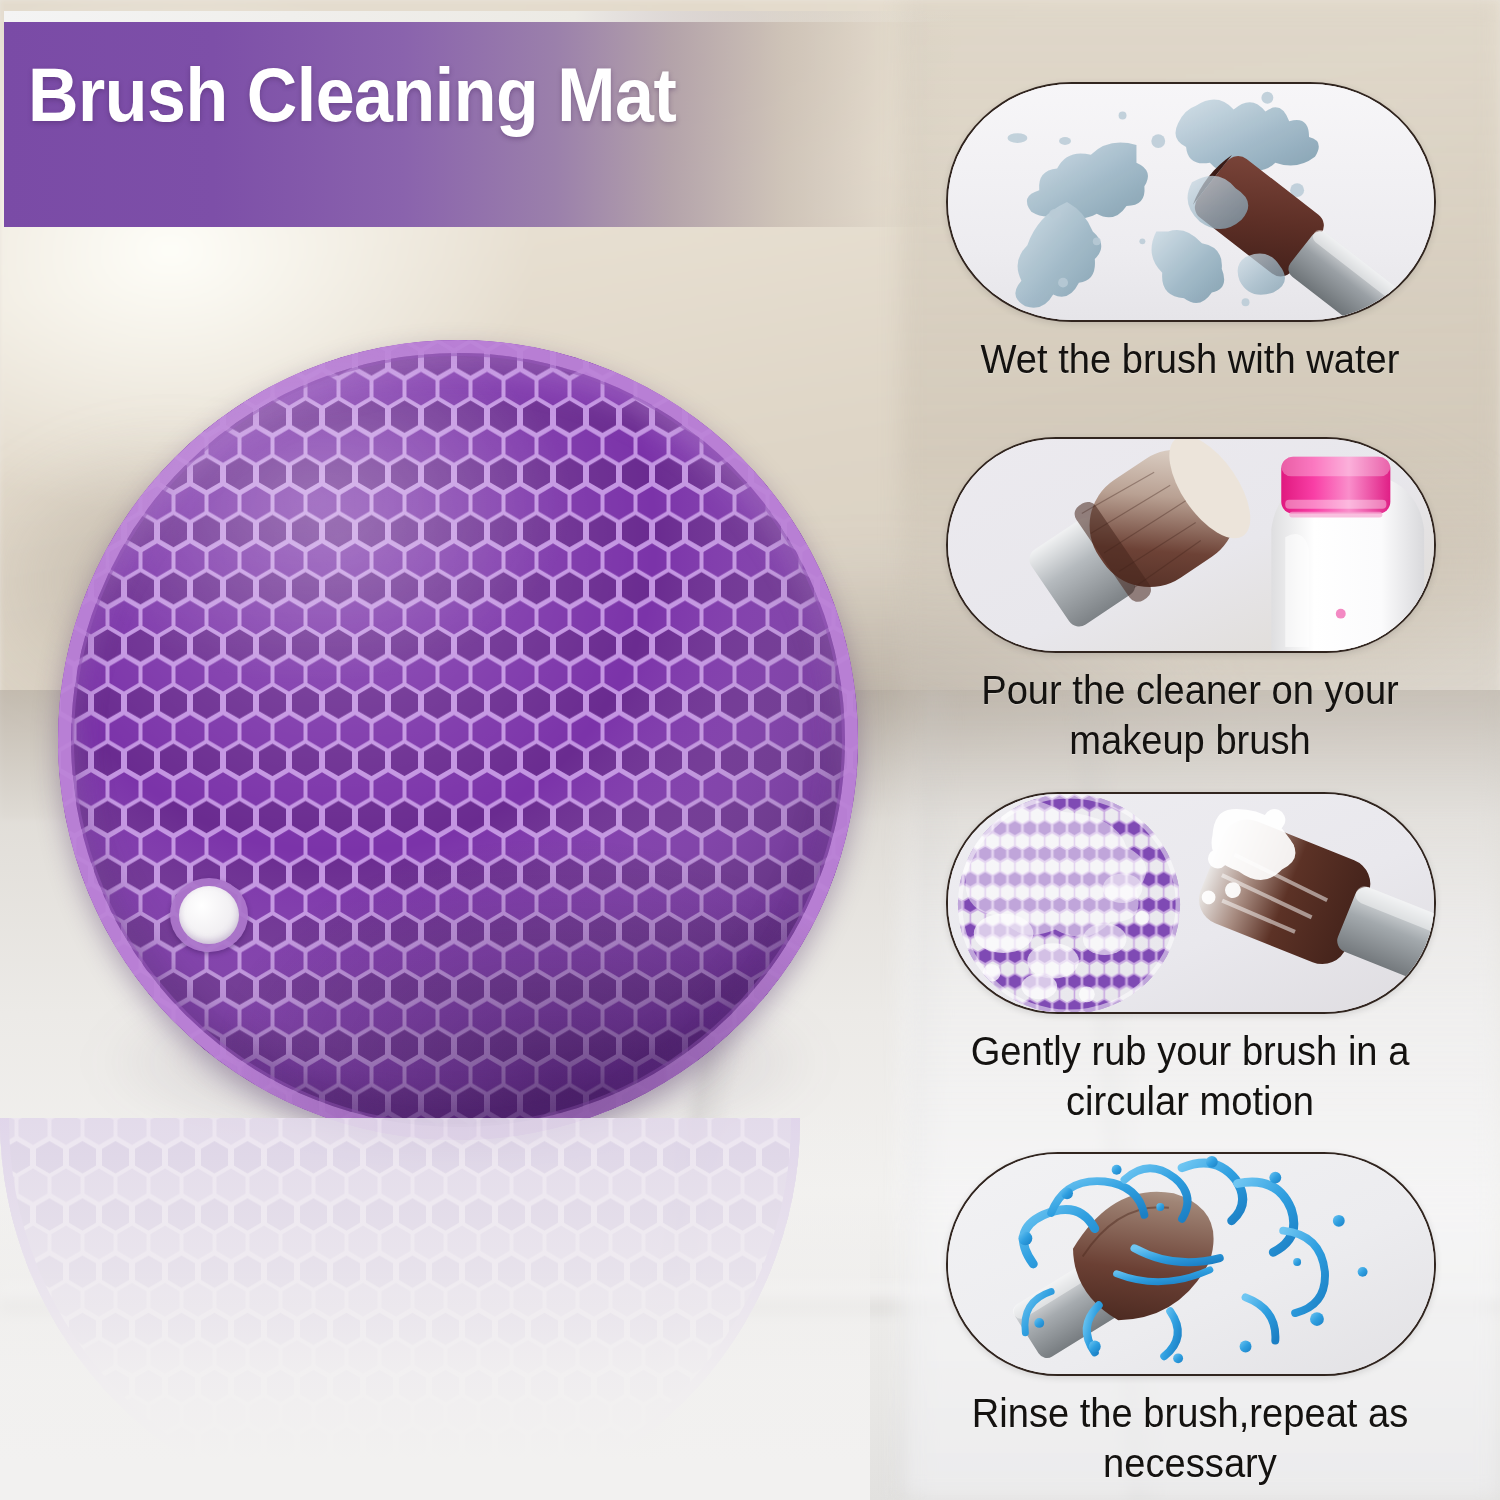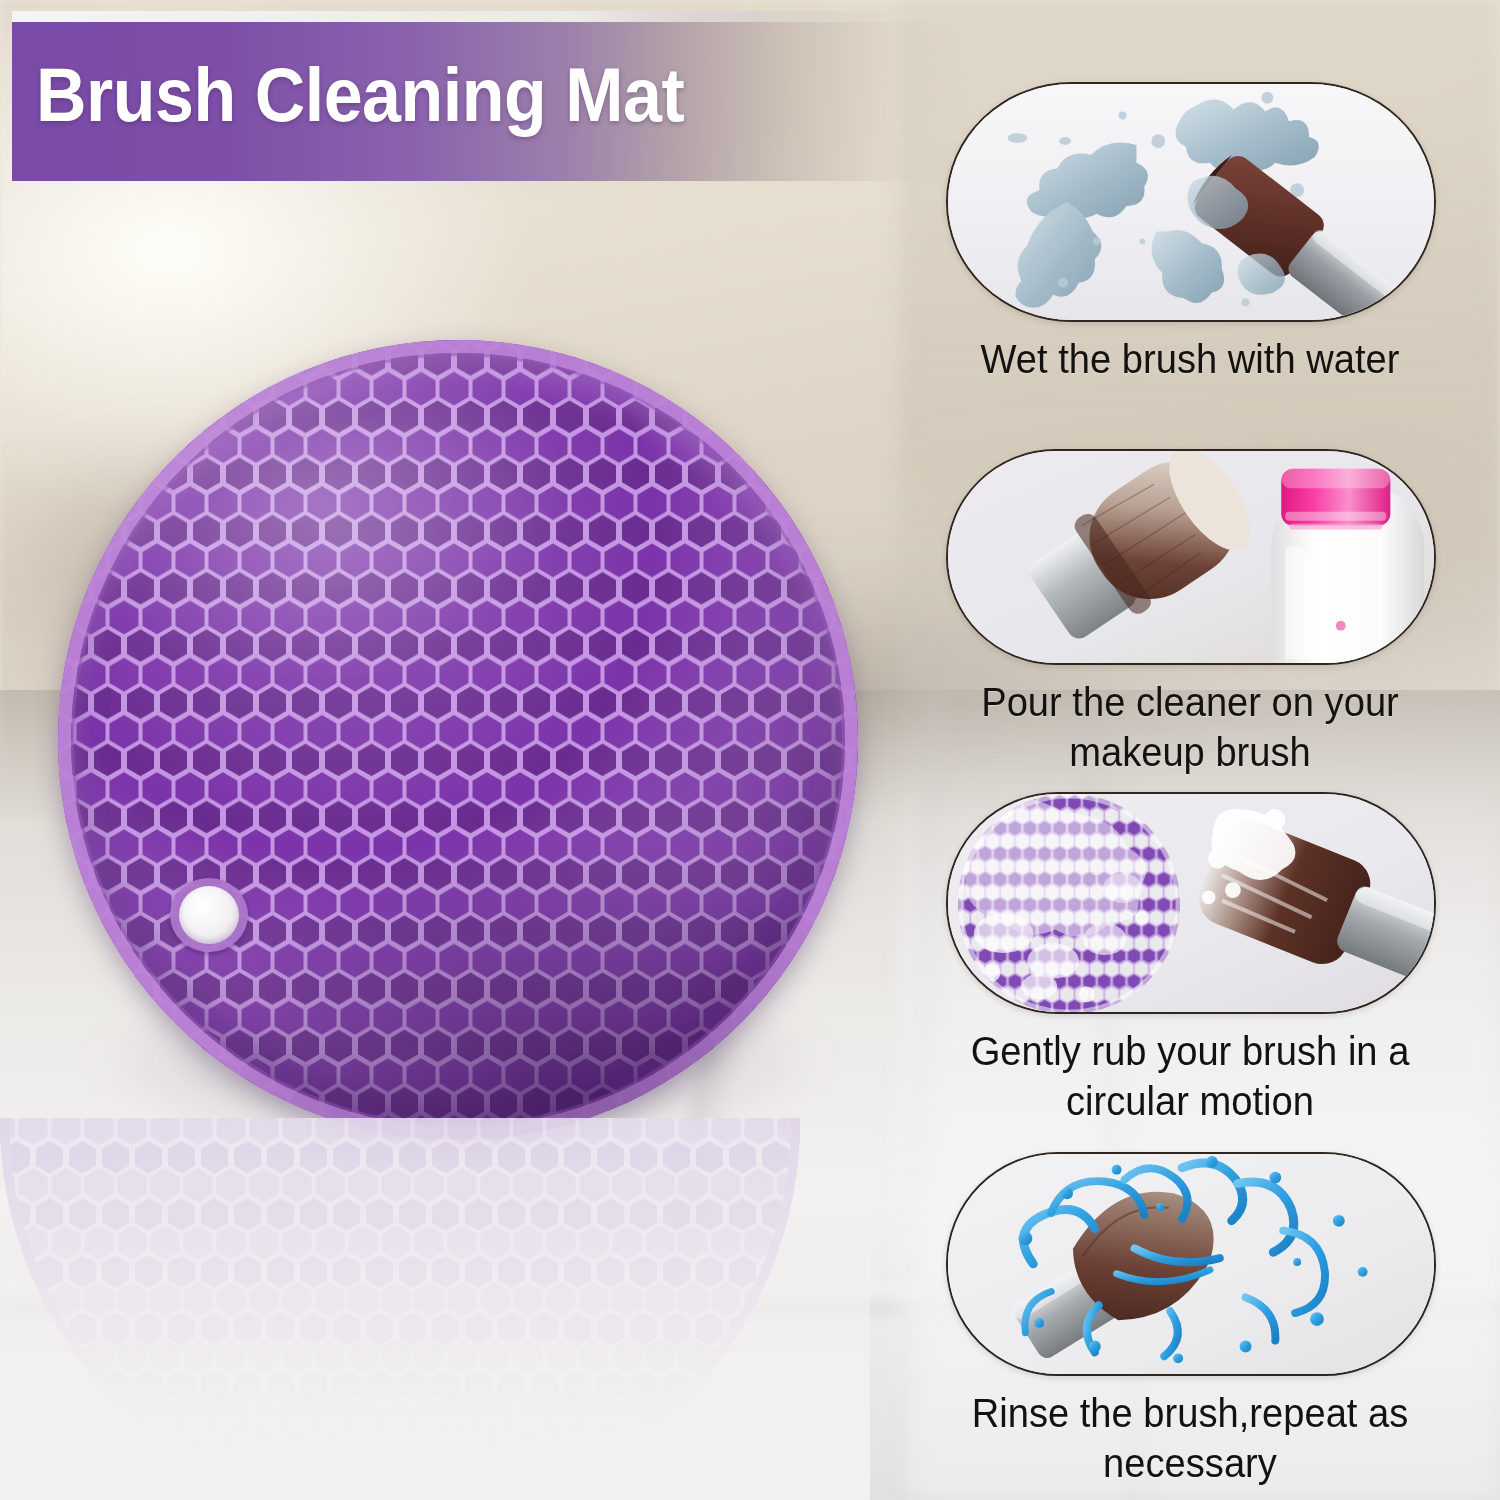--- a/index.html
+++ b/index.html
@@ -61,21 +61,21 @@
       rgba(200,190,174,.45) 30%,
       rgba(210,204,196,.25) 48%,
       rgba(240,240,241,.55) 62%,
       rgba(246,246,247,.75) 82%,
       rgba(238,238,240,.75) 100%);
     filter:blur(10px);
   }
 
   
   #title-banner {
-    position:absolute; left:12px; top:11px; width:952px; height:170px;
+    position:absolute; left:4px; top:11px; width:952px; height:216px;
     background:linear-gradient(90deg,
       #7a4ba6 0%, #7d4fa8 22%, #8a63ad 42%, #9b80ab 58%,
       rgba(166,147,160,.78) 70%, rgba(180,166,158,.45) 82%, rgba(195,184,170,.12) 93%, rgba(200,190,176,0) 100%);
   }
   #title-text {
     position:absolute; left:24px; top:24px;
     font-size:76px; line-height:120px; font-weight:bold; color:#ffffff;
     letter-spacing:-.5px;
     transform:scaleX(.92); transform-origin:left center;
     text-shadow:0 2px 5px rgba(60,30,80,.35);
@@ -163,21 +163,21 @@
   .photo svg { display:block; width:100%; height:100%; }
   .caption {
     margin-top:12px; width:520px; text-align:center;
     font-size:41px; line-height:50px; color:#141210;
     transform:scaleX(.93); transform-origin:center top;
     white-space:pre-line;
     text-shadow:0 1px 1px rgba(255,255,255,.35);
   }
   #step1 { top:82px; }
   #step1 .photo { height:240px; border-radius:126px/120px; }
-  #step2 { top:449px; }
+  #step2 { top:437px; }
   #step2 .photo { height:216px; border-radius:110px/108px; }
   #step3 { top:792px; }
   #step3 .photo { height:222px; border-radius:112px/110px; }
   #step4 { top:1152px; }
   #step4 .photo { height:224px; border-radius:112px/112px; }
   #step1 .photo, #step2 .photo, #step3 .photo, #step4 .photo { margin-left:16px; }
 </style>
 </head>
 <body>
 

